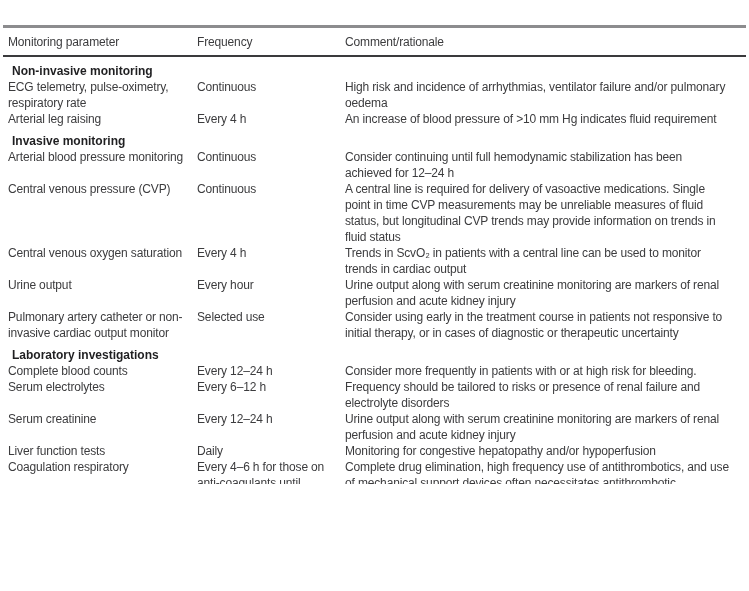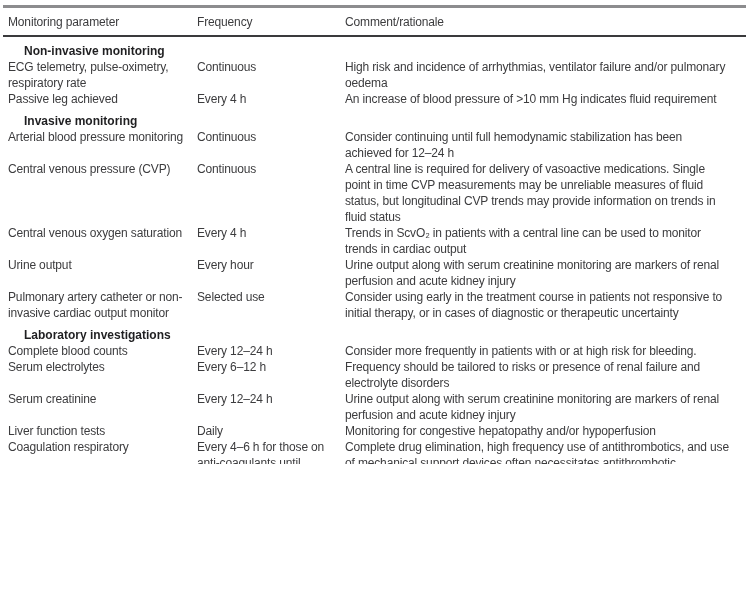--- a/index.html
+++ b/index.html
@@ -11,20 +11,21 @@
     position: relative;
     width: 749px;
     height: 464px;
     background: #ffffff;
     overflow: hidden;
     font-family: "Liberation Sans", sans-serif;
     font-size: 12px;
     line-height: 16px;
     color: #3c3c3e;
     letter-spacing: -0.15px;
+    margin-top: 20px;
   }
   .top-rule {
     margin: 5px 3px 0 3px;
     height: 3px;
     background: #8c8c8e;
   }
   .thead {
     display: grid;
     grid-template-columns: 197px 148px 1fr;
     padding: 6px 0 5px 0;
@@ -36,21 +37,21 @@
   }
   .c1 { padding-left: 8px; padding-right: 14px; }
   .c2 { }
   .c3 { padding-right: 17px; }
   .row {
     display: grid;
     grid-template-columns: 197px 148px 1fr;
     align-items: start;
   }
   .section-header {
-    padding: 6px 0 0 24px;
+    padding: 6px 0 0 12px;
     font-weight: bold;
     color: #1f1f21;
     letter-spacing: 0;
   }
   .bottom-rule {
     position: absolute;
     left: 3px;
     right: 3px;
     top: 584px;
     height: 3px;
@@ -72,21 +73,21 @@
   <div class="head-rule"></div>
 
   <div id="tbody">
       <div class="section-header">Non-invasive monitoring</div>
       <div class="row">
     <div class="c1">ECG telemetry, pulse-oximetry, respiratory rate</div>
     <div class="c2">Continuous</div>
     <div class="c3">High risk and incidence of arrhythmias, ventilator failure and/or pulmonary oedema</div>
   </div>
       <div class="row">
-    <div class="c1">Passive leg achieved</div>
+    <div class="c1">Arterial leg raising</div>
     <div class="c2">Every 4 h</div>
     <div class="c3">An increase of blood pressure of &gt;10 mm Hg indicates fluid requirement</div>
   </div>
       <div class="section-header">Invasive monitoring</div>
       <div class="row">
     <div class="c1">Arterial blood pressure monitoring</div>
     <div class="c2">Continuous</div>
     <div class="c3">Consider continuing until full hemodynamic stabilization has been achieved for 12–24 h</div>
   </div>
       <div class="row">

